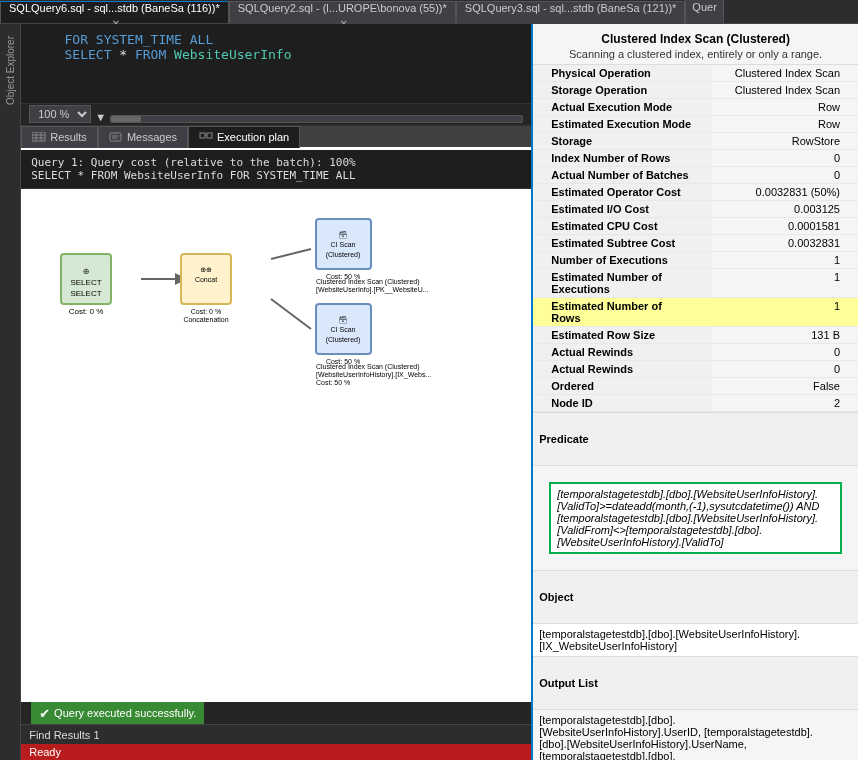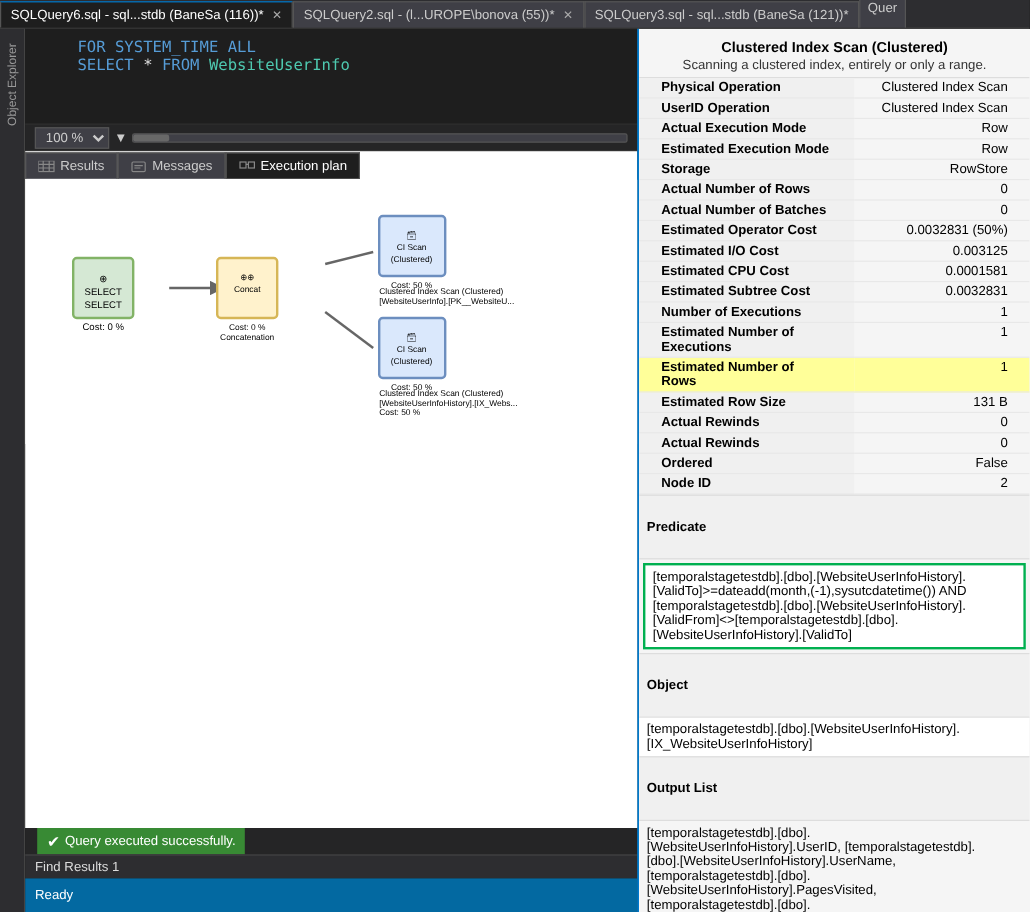--- a/index.html
+++ b/index.html
@@ -1,85 +1,85 @@
 <!DOCTYPE html>
 <html><head>
   <meta charset="utf-8">
   <style>
     * { margin: 0; padding: 0; box-sizing: border-box; }
     body { font-family: 'Segoe UI', Tahoma, Geneva, Verdana, sans-serif; font-size: 11px; background: #2d2d30; color: #dcdcdc; width: 858px; height: 760px; overflow: hidden; }
 
     
     .tab-bar { display: flex; background: #2d2d30; height: 24px; align-items: flex-end; border-bottom: 1px solid #444; }
-    .tab { display: flex; align-items: center; padding: 0 8px; height: 22px; background: #3f3f46; border: 1px solid #555; border-bottom: none; font-size: 11px; color: #ccc; cursor: pointer; white-space: nowrap; gap: 4px; }
+    .tab { display: flex; align-items: center; padding: 0 8px; height: 22px; background: #3f3f46; border: 1px solid #555; border-bottom: none; font-size: 11px; color: #ccc; cursor: pointer; white-space: nowrap; gap: 4px; flex-direction: column; }
     .tab.active { background: #1e1e1e; color: #fff; border-top: 1px solid #007acc; }
     .tab .close-btn { font-size: 10px; color: #aaa; cursor: pointer; margin-left: 3px; }
     .tab-more { padding: 16px 6px; color: #ccc; font-size: 11px; height: 22px; display: flex; align-items: center; background: #3f3f46; border: 1px solid #555; border-bottom: none; }
 
     
     .main-layout { display: flex; height: calc(760px - 24px); }
 
     
     .left-sidebar { width: 22px; background: #2d2d30; border-right: 1px solid #444; display: flex; flex-direction: column; align-items: center; padding-top: 8px; }
     .sidebar-label { writing-mode: vertical-rl; transform: rotate(180deg); font-size: 10px; color: #999; cursor: pointer; padding: 4px 2px; }
 
     
     .content-area { display: flex; flex-direction: column; flex: 1; background: #1e1e1e; }
 
     
     .code-editor { padding: 8px 12px; font-family: 'Consolas', monospace; font-size: 13px; color: #dcdcdc; background: #1e1e1e; min-height: 80px; border-bottom: 1px solid #333; }
     .kw { color: #569cd6; }
     .kw2 { color: #4ec9b0; }
 
     
-    .zoom-bar { display: flex; align-items: center; gap: 4px; padding: 2px 8px; background: #252526; border-bottom: 1px solid #333; font-size: 11px; color: #ccc; height: 22px; }
+    .zoom-bar { display: flex; align-items: flex-end; gap: 4px; padding: 2px 8px; background: #252526; border-bottom: 1px solid #333; font-size: 11px; color: #ccc; height: 22px; }
     .zoom-select { background: #3f3f46; color: #ccc; border: 1px solid #555; font-size: 11px; padding: 0 4px; height: 18px; }
     .scroll-track { flex: 1; height: 8px; background: #3f3f46; border: 1px solid #555; border-radius: 2px; position: relative; }
     .scroll-thumb { width: 30px; height: 100%; background: #686868; border-radius: 2px; }
 
     
-    .results-tabs { display: flex; background: #ffffff; height: 24px; align-items: flex-end; border-bottom: 1px solid #ffffff; }
+    .results-tabs { display: flex; background: #404040; height: 24px; align-items: center; border-bottom: 3px solid #ffffff; }
     .result-tab { display: flex; align-items: center; gap: 4px; padding: 0 10px; height: 22px; background: #3f3f46; border: 1px solid #555; border-bottom: none; font-size: 11px; color: #ccc; cursor: pointer; }
     .result-tab.active { background: #1e1e1e; color: #fff; }
 
     
     .query-area { background: #1e1e1e; padding: 6px 10px; font-size: 11px; color: #ccc; border-bottom: 1px solid #333; }
     .query-text { font-family: 'Consolas', monospace; color: #dcdcdc; }
 
     
     .plan-canvas { flex: 1; background: #fff; position: relative; overflow: hidden; }
 
     
     .status-bar { height: 22px; background: #007acc; display: flex; align-items: center; padding: 0 10px; font-size: 11px; color: #fff; gap: 8px; }
     .status-green { background: #388a34; display: flex; align-items: center; gap: 4px; padding: 0 8px; height: 100%; }
     .status-check { color: #fff; font-size: 13px; }
 
     
     .find-bar { height: 20px; background: #2d2d30; display: flex; align-items: center; padding: 0 8px; font-size: 11px; color: #dcdcdc; border-top: 1px solid #444; }
 
     
-    .ready-bar { height: 28px; background: #0369a1; display: flex; align-items: center; padding: 0 8px; font-size: 11px; color: #fff; }
+    .ready-bar { height: 16px; background: #b91c1c; display: flex; align-items: center; padding: 0 8px; font-size: 11px; color: #fff; }
 
     
     .right-panel { width: 340px; background: #f5f5f5; border-left: 2px solid #007acc; overflow-y: auto; font-size: 11px; color: #000; }
     .right-panel-header { padding: 8px 10px 4px; background: #f5f5f5; border-bottom: 1px solid #ddd; }
     .right-panel-title { font-size: 12px; font-weight: bold; color: #000; text-align: center; margin-bottom: 2px; }
     .right-panel-subtitle { font-size: 11px; color: #333; text-align: center; }
 
     
     .props-table { width: 100%; border-collapse: collapse; }
     .props-table tr td { padding: 2px 18px; border-bottom: 1px solid #e8e8e8; vertical-align: top; }
     .props-table tr td:first-child { font-weight: bold; color: #000; width: 55%; background: #f0f0f0; }
     .props-table tr td:last-child { color: #000; text-align: right; white-space: nowrap; }
     .props-table tr.highlight td { background: #ffff99; margin-top: 32px; }
     .props-table tr.highlight td:first-child { background: #ffff99; }
 
     
     .section-header { font-weight: bold; padding: 20px 6px; background: #f0f0f0; color: #000; border-bottom: 1px solid #ddd; border-top: 1px solid #ddd; }
-    .section-content { padding: 4px 6px; font-size: 11px; color: #000; background: #fff; border: 2px solid #00b050; margin: 3px; }
+    .section-content { padding: 4px 6px; font-size: 11px; color: #000; background: #fff; border: 2px solid #00b050; margin: 16px; font-style: italic; }
     .section-content-plain { padding: 4px 6px; font-size: 11px; color: #000; background: #fff; }
     .output-list { padding: 4px 6px; font-size: 11px; color: #000; }
   </style>
 </head>
 <body>
 
 <div class="tab-bar">
   <div class="tab active">
     <span>SQLQuery6.sql - sql...stdb (BaneSa (116))*</span>
     <span class="close-btn">✕</span>
@@ -145,20 +145,24 @@
       <div class="result-tab active">
         <svg width="14" height="10">
           <rect x="1" y="1" width="5" height="5" fill="none" stroke="#888" stroke-width="1"></rect>
           <rect x="8" y="1" width="5" height="5" fill="none" stroke="#888" stroke-width="1"></rect>
           <line x1="6" y1="3" x2="8" y2="3" stroke="#888" stroke-width="1"></line>
         </svg>
         <span>Execution plan</span>
       </div>
     </div>
 
+    <div class="query-area">
+      <div class="query-text">Query 1: Query cost (relative to the batch): 100%</div>
+      <div class="query-text">SELECT * FROM WebsiteUserInfo FOR SYSTEM_TIME ALL</div>
+    </div>
 
     <div class="plan-canvas">
       <svg width="510" height="220" style="background:#fff; display:block;">
 
         <line x1="120" y1="90" x2="160" y2="90" stroke="#666" stroke-width="2" marker-end="url(#arrowhead)"></line>
 
         <line x1="250" y1="70" x2="290" y2="60" stroke="#666" stroke-width="2"></line>
 
         <line x1="250" y1="110" x2="290" y2="140" stroke="#666" stroke-width="2"></line>
 
@@ -223,37 +227,37 @@
       <div class="right-panel-subtitle">Scanning a clustered index, entirely or only a range.</div>
     </div>
 
     <table class="props-table">
       <tbody id="props-tbody">
           <tr>
             <td>Physical Operation</td>
             <td>Clustered Index Scan</td>
           </tr>
           <tr>
-            <td>UserID Operation</td>
+            <td>Storage Operation</td>
             <td>Clustered Index Scan</td>
           </tr>
           <tr>
             <td>Actual Execution Mode</td>
             <td>Row</td>
           </tr>
           <tr>
             <td>Estimated Execution Mode</td>
             <td>Row</td>
           </tr>
           <tr>
             <td>Storage</td>
             <td>RowStore</td>
           </tr>
           <tr>
-            <td>Actual Number of Rows</td>
+            <td>Index Number of Rows</td>
             <td>0</td>
           </tr>
           <tr>
             <td>Actual Number of Batches</td>
             <td>0</td>
           </tr>
           <tr>
             <td>Estimated Operator Cost</td>
             <td>0.0032831 (50%)</td>
           </tr>

